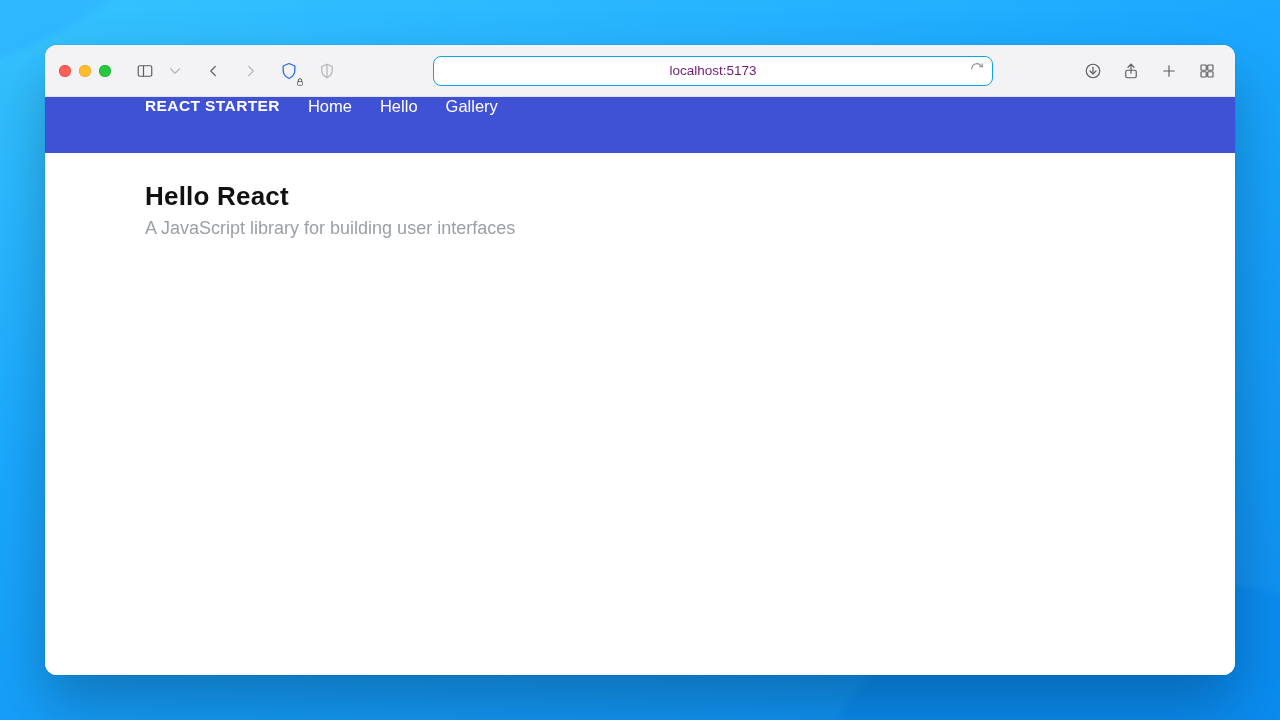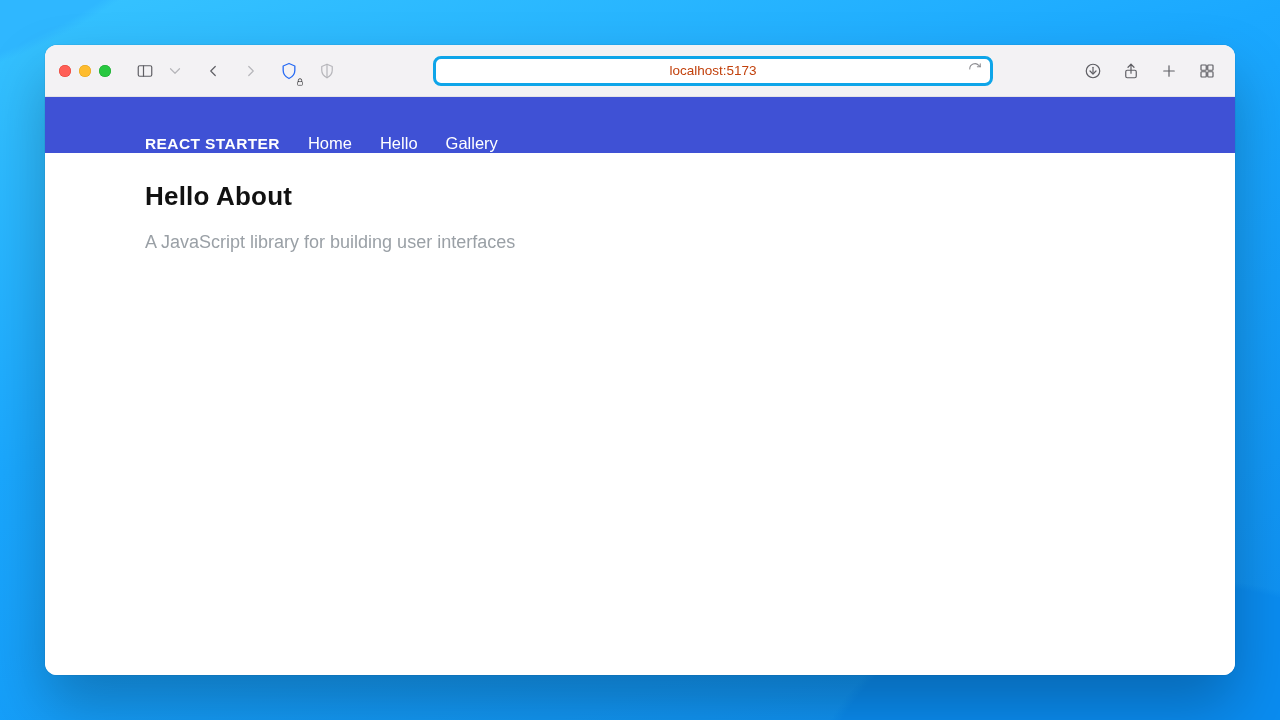--- a/index.html
+++ b/index.html
@@ -38,53 +38,53 @@
   .tl.grn { background:#28c840; box-shadow: inset 0 0 0 .5px #1ba62e; }
   .tb-btn { width: 28px; height: 28px; display:flex; align-items:center; justify-content:center; color:#5f5f64; border-radius:6px; }
   .tb-btn svg { width: 18px; height: 18px; stroke: currentColor; fill:none; stroke-width:1.6; stroke-linecap:round; stroke-linejoin:round; }
   .tb-btn.dim { color:#b6b6ba; }
   .sidebar-toggle { display:flex; align-items:center; gap:2px; margin-left:4px; }
   .chevy { width:14px; height:14px; }
   .addr {
     flex: 1 1 auto;
     height: 30px;
     background: #ffffff;
-    border: 3px solid #0ea5e9;
+    border: 1px solid #0ea5e9;
     border-radius: 8px;
     display:flex; align-items:center; justify-content:center;
     position: relative;
-    color:#c2410c;
+    color:#701a75;
     font-size: 13.5px;
     max-width: 560px;
     margin: 0 auto;
   }
   .addr .reload { position:absolute; right:8px; color:#8c8c91; }
   .addr .reload svg { width:14px; height:14px; }
   .right-tools { display:flex; align-items:center; gap:10px; margin-left:auto; }
   .pre-addr { display:flex; align-items:center; gap:10px; margin-left:6px; margin-right:6px; }
   .privacy-badge { position:relative; color:#2a6df4; }
   .privacy-badge svg { width:20px; height:20px; }
   .privacy-badge .lock { position:absolute; right:-2px; bottom:-2px; width:10px; height:10px; color:#3c3c40; }
   .addr-wrap { flex:1; display:flex; justify-content:center; }
 
   
   .webview { flex:1; background:#ffffff; display:flex; flex-direction:column; }
   .appbar {
     height: 56px;
     background: #3f51d5;
-    display:flex; align-items:flex-end;
+    display:flex; align-items:flex-start;
     padding: 0 35px 0 100px;
     gap: 28px;
   }
   .brand { color:#ffffff; font-weight:700; font-size:15.5px; letter-spacing:.4px; }
   .navlinks { display:flex; gap:28px; }
   .navlink { color:#ffffff; font-size:16.5px; font-weight:400; cursor:pointer; }
   .content { padding: 28px 100px; }
   .headline { font-size:26px; font-weight:600; color:#111; letter-spacing:.2px; }
-  .sub { margin-top:20px; font-size:18px; color:#9aa0a6; }
+  .sub { margin-top:6px; font-size:18px; color:#9aa0a6; }
 </style>
 </head>
 <body>
 
 <div class="desktop">
   <div class="window">
 
     <div class="titlebar">
       <div class="traffic">
         <div class="tl red"></div>
@@ -182,18 +182,18 @@
     <div class="webview">
       <div class="appbar">
         <div class="brand">REACT STARTER</div>
         <div class="navlinks">
           <a class="navlink">Home</a>
           <a class="navlink">Hello</a>
           <a class="navlink">Gallery</a>
         </div>
       </div>
       <div class="content">
-        <h1 class="headline">Hello About</h1>
+        <h1 class="headline">Hello React</h1>
         <p class="sub">A JavaScript library for building user interfaces</p>
       </div>
     </div>
   </div>
 </div>
 
 </body></html>

